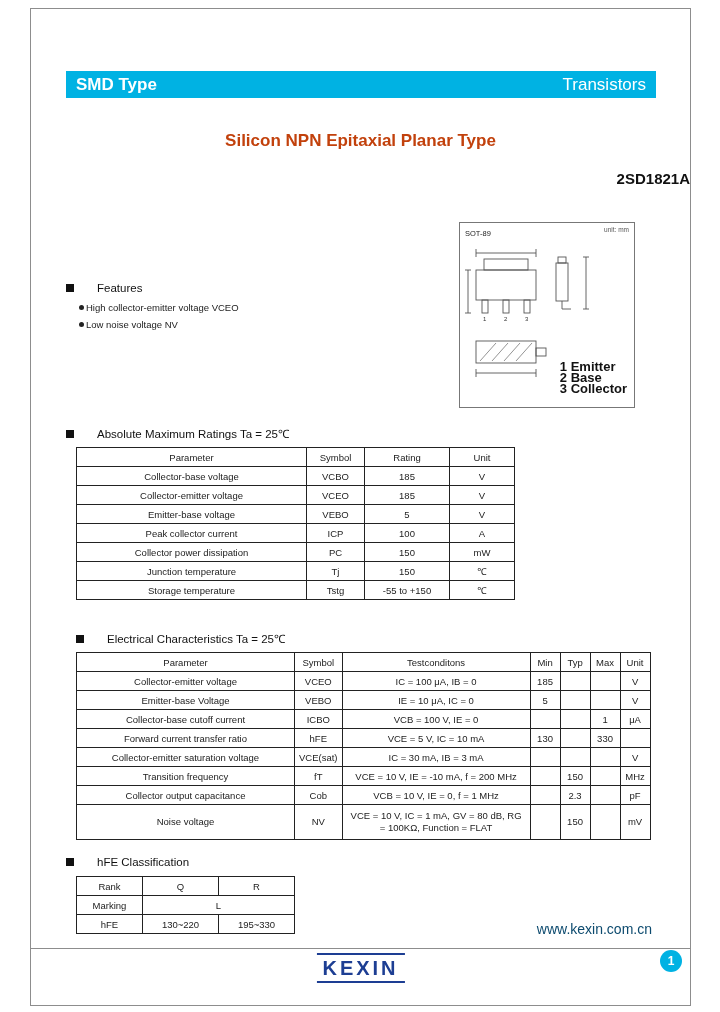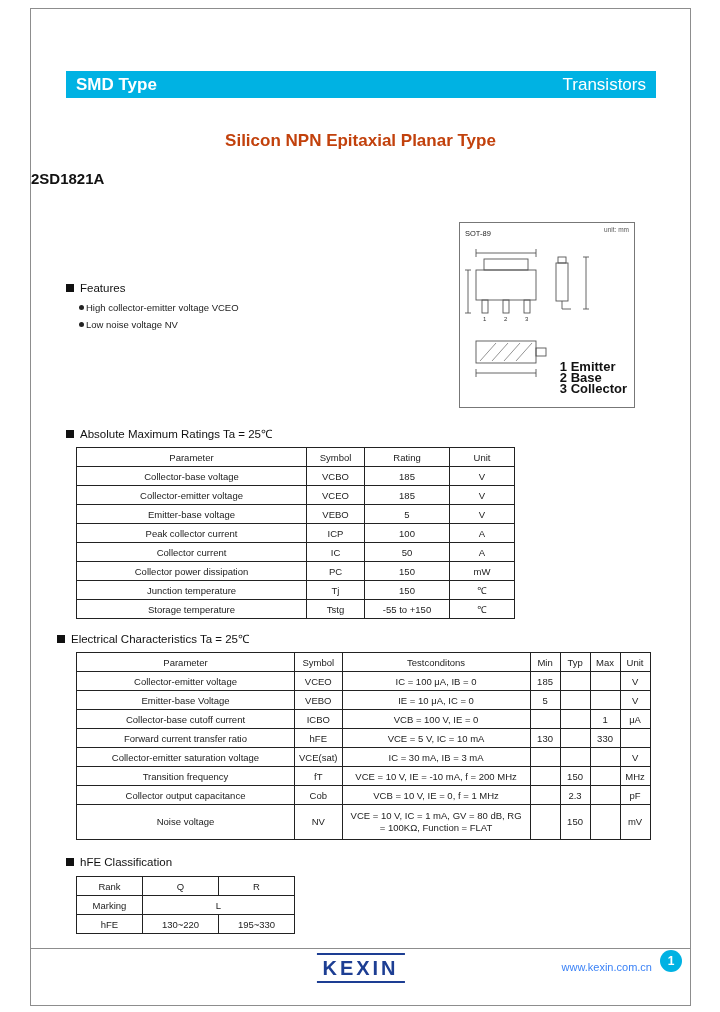--- a/index.html
+++ b/index.html
@@ -4,27 +4,27 @@
 <style>
   html,body{margin:0;padding:0}
   body{width:720px;height:1012px;background:#ffffff;font-family:"Liberation Sans",sans-serif;color:#1a1a1a;position:relative;overflow:hidden}
   .page{position:absolute;left:30px;top:8px;width:659px;height:996px;border:1px solid #8d8d8d;background:#fff}
 
   .header-bar{position:absolute;left:35px;top:62px;width:590px;height:27px;background:#00b2e3;color:#fff;display:flex;align-items:center;justify-content:space-between;padding:12px 10px;box-sizing:border-box}
   .header-left{font-size:17px;font-weight:bold}
   .header-right{font-size:17px}
 
   .title1{position:absolute;left:0;top:122px;width:100%;text-align:center;font-size:17px;font-weight:bold;color:#c2410c}
-  .title2{position:absolute;left:0;top:161px;width:100%;text-align:left;font-size:15px;font-weight:bold;color:#111}
-
-  .section{position:absolute;font-size:11.5px;display:flex;align-items:center;gap:6px;color:#111}
+  .title2{position:absolute;left:0;top:161px;width:100%;text-align:right;font-size:15px;font-weight:bold;color:#111}
+
+  .section{position:absolute;font-size:11.5px;display:flex;align-items:center;gap:23px;color:#111}
   .sq{width:8px;height:8px;background:#111;display:inline-block;flex:none}
   .features-h{left:35px;top:273px}
   .abs-h{left:35px;top:417px}
-  .elec-h{left:26px;top:622px}
+  .elec-h{left:45px;top:622px}
   .hfe-h{left:35px;top:847px}
 
   .feature{position:absolute;left:48px;font-size:9.5px;display:flex;align-items:center;gap:2px;color:#222}
   .dot{width:5px;height:5px;border-radius:50%;background:#222;display:inline-block;flex:none}
   .f1{top:293px}.f2{top:310px}
 
   .pkg{position:absolute;left:428px;top:213px;width:174px;height:184px;border:1px solid #777;background:#fff}
   .pkg-name{position:absolute;left:5px;top:6px;font-size:7.5px;color:#222}
   .pkg-unit{position:absolute;right:5px;top:3px;font-size:6.5px;color:#555}
   .pkg-legend{position:absolute;right:7px;bottom:13px;font-size:13px;font-weight:bold;line-height:11px;color:#111;text-align:left}
@@ -33,21 +33,21 @@
   table{border-collapse:collapse;table-layout:fixed;background:#fff}
   td{border:1px solid #222;font-size:9.5px;height:18px;padding:0 4px;text-align:center;overflow:hidden;white-space:nowrap;color:#222}
   td.left{text-align:center}
   tr.tall td{height:34px;white-space:normal;line-height:1.25}
   .t1{position:absolute;left:45px;top:438px}
   .t2{position:absolute;left:45px;top:643px}
   .t3{position:absolute;left:45px;top:867px}
 
   .rule{position:absolute;left:0;top:939px;width:100%;height:1px;background:#8d8d8d}
   .logo{position:absolute;left:50%;top:944px;transform:translateX(-50%);color:#1d3e93;font-weight:bold;font-size:20px;letter-spacing:3px;border-top:2px solid #1d3e93;border-bottom:2px solid #1d3e93;padding:0 6px;line-height:26px}
-  .url{position:absolute;right:38px;top:952px;color:#3b82f6;font-size:11px}
+  .url{position:absolute;right:38px;top:912px;color:#0c4a6e;font-size:14px}
   .pageno{position:absolute;left:629px;top:941px;width:22px;height:22px;border-radius:50%;background:#00b2e3;color:#fff;font-size:12px;font-weight:bold;display:flex;align-items:center;justify-content:center}
 </style>
 </head>
 <body>
 
 <div class="page">
 
   <div class="header-bar">
     <span class="header-left">SMD Type</span>
     <span class="header-right">Transistors</span>
@@ -151,26 +151,20 @@
       <td>5</td>
       <td>V</td>
     </tr>
     <tr>
       <td class="left">Peak collector current</td>
       <td>ICP</td>
       <td>100</td>
       <td>A</td>
     </tr>
     <tr>
-      <td class="left">Collector current</td>
-      <td>IC</td>
-      <td>50</td>
-      <td>A</td>
-    </tr>
-    <tr>
       <td class="left">Collector power dissipation</td>
       <td>PC</td>
       <td>150</td>
       <td>mW</td>
     </tr>
     <tr>
       <td class="left">Junction temperature</td>
       <td>Tj</td>
       <td>150</td>
       <td>℃</td>

